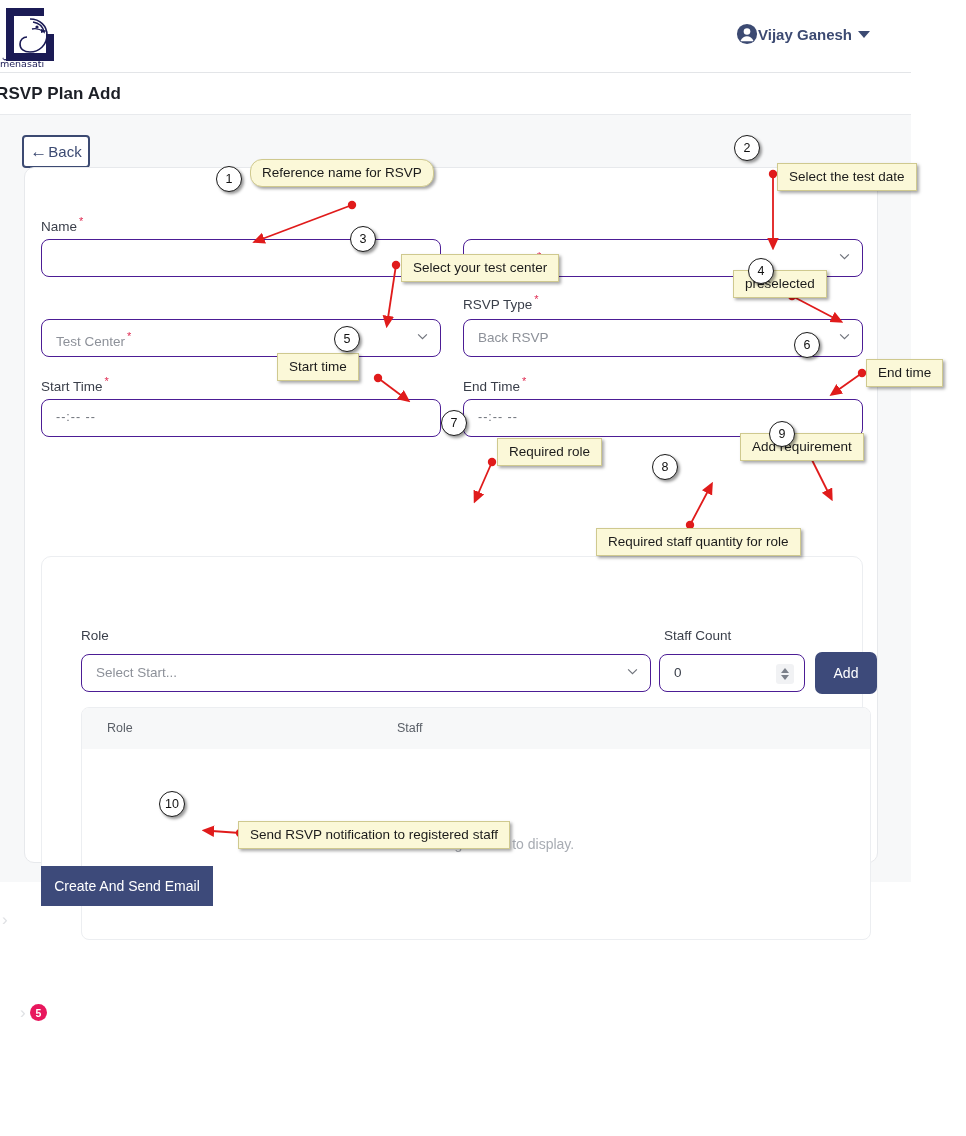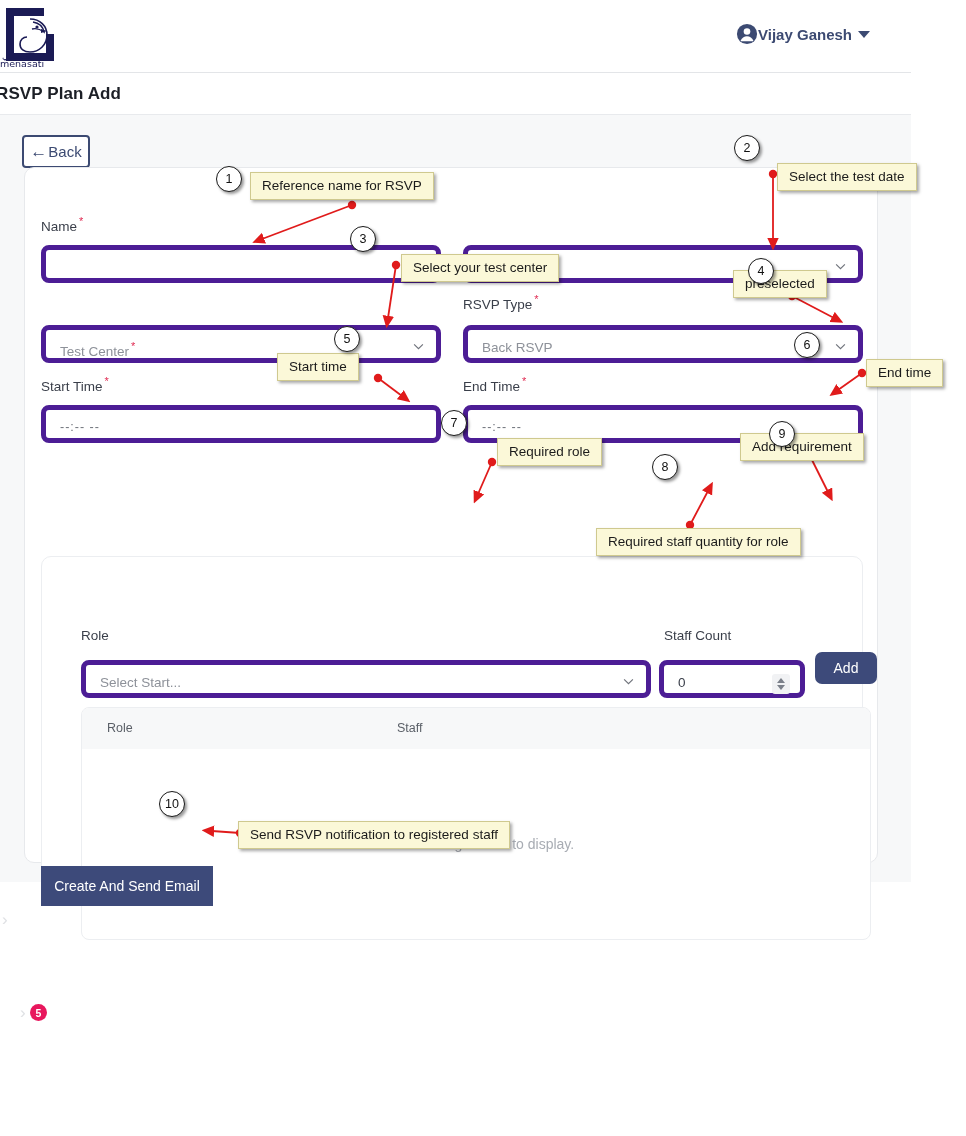--- a/index.html
+++ b/index.html
@@ -60,21 +60,21 @@
   }
 
   .fld-label{
     position:absolute; font-size:13.5px; color:#3a3f4a;
     font-family:"Liberation Sans", sans-serif; white-space:nowrap;
   }
   .req{ color:#e02b52; font-size:11px; vertical-align:super; margin-left:2px;}
 
   .fld-box{
     position:absolute; height:38px; background:#ffffff;
-    border:5px solid #4c1d95; border-radius:8px;margin-top:6px;
+    border:1px solid #4c1d95; border-radius:8px;
   }
   .fld-txt{
     position:absolute; left:14px; top:10px;
     font-size:13.5px; color:#8d9199; white-space:nowrap;
   }
   .fld-txt.time{ color:#6f737b; letter-spacing:1px; font-size:12.5px; }
   .chev{
     position:absolute; right:12px; top:13px; width:11px; height:7px;
   }
   .chev svg{ display:block; }
@@ -88,21 +88,21 @@
   #staff-count-label{ position:absolute; left:622px; top:71px; }
 
   #role-select{ position:absolute; left:39px; top:97px; width:570px; }
   #staff-count{ position:absolute; left:617px; top:97px; width:146px; }
   #spinner{
     position:absolute; right:10px; top:9px; width:18px; height:20px;
     background:#f1f2f4; border-radius:3px; display:flex; flex-direction:column;
     align-items:center; justify-content:center; gap:1px;
   }
   #add-btn{
-    position:absolute; left:773px; top:95px; width:62px; height:32px;
+    position:absolute; left:773px; top:95px; width:62px; height:42px;
     background:#3d4a7a; border:none; border-radius:7px; color:#ffffff;
     font-size:14px; cursor:pointer; font-family:"Liberation Sans", sans-serif;
   }
 
   #table-wrap{
     position:absolute; left:39px; top:150px; width:790px; height:233px;
     border:1px solid #eceef1; border-radius:8px; background:#ffffff; overflow:hidden;
   }
   #table-head{
     position:absolute; left:0; top:0; width:100%; height:41px;
@@ -316,21 +316,21 @@
       <circle cx="792" cy="296" r="4.2"></circle>
       <circle cx="378" cy="378" r="4.2"></circle>
       <circle cx="862" cy="373" r="4.2"></circle>
       <circle cx="492" cy="462" r="4.2"></circle>
       <circle cx="690" cy="525" r="4.2"></circle>
       <circle cx="810" cy="456" r="4.2"></circle>
       <circle cx="240" cy="833" r="4.2"></circle>
     </g>
   </svg>
 
-  <div class="callout" style="left:250px; top:172px;">Reference name for RSVP</div>
+  <div class="callout" style="left:250px; top:159px;border-radius:12px;">Reference name for RSVP</div>
   <div class="badge" style="left:216px; top:166px;">1</div>
 
   <div class="callout" style="left:777px; top:163px;">Select the test date</div>
   <div class="badge" style="left:734px; top:135px;">2</div>
 
   <div class="callout" style="left:401px; top:254px;">Select your test center</div>
   <div class="badge" style="left:350px; top:226px;">3</div>
 
   <div class="callout" style="left:733px; top:270px;">preselected</div>
   <div class="badge" style="left:748px; top:258px;">4</div>

